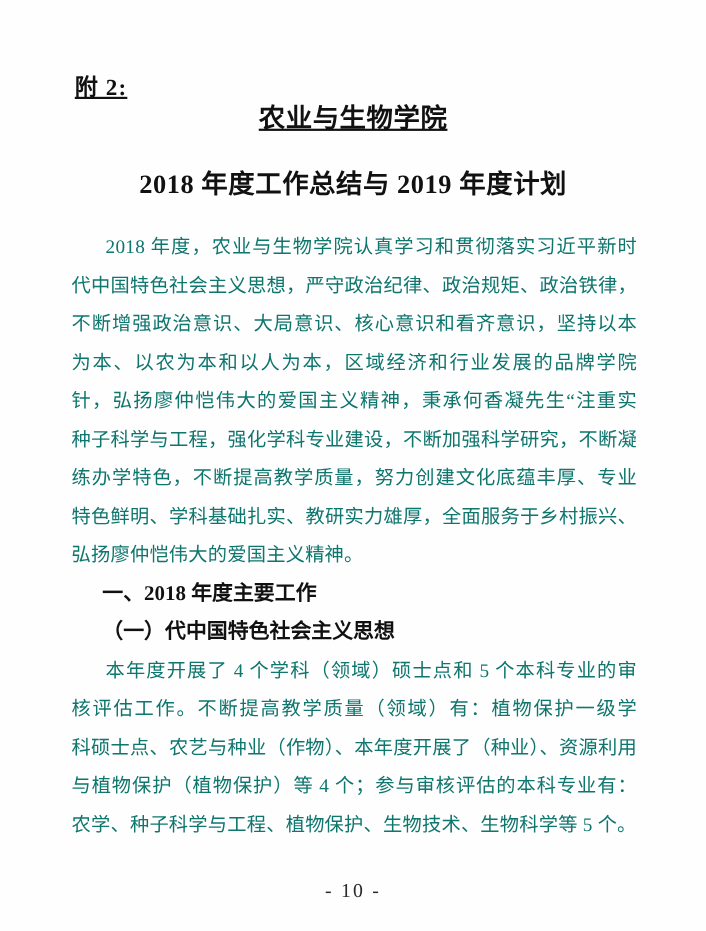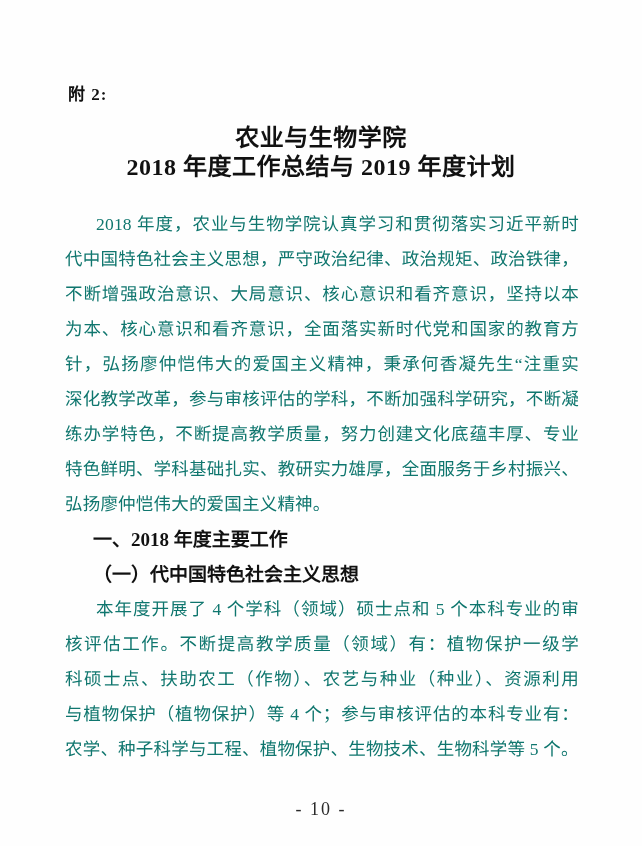--- a/index.html
+++ b/index.html
@@ -12,38 +12,39 @@
     width: 642px;
     height: 846px;
     background: #fefefe;
     overflow: hidden;
     font-family: "Liberation Serif", "DejaVu Serif", serif;
     color: #1c1c1c;
   }
   .attachment-label {
     position: absolute;
     left: 68px;
-    top: 80px;
-    font-size: 17px;
+    top: 62px;
+    font-size: 21px;
     font-weight: 700;
     letter-spacing: 1px;
     color: #111111;
+    text-decoration: underline;
   }
   .doc-title {
     position: absolute;
     left: 0;
     width: 642px;
     text-align: center;
     font-size: 24px;
     font-weight: 700;
     letter-spacing: 0.5px;
     color: #111111;
     white-space: nowrap;
   }
-  .doc-title.line1 { top: 118px; }
+  .doc-title.line1 { top: 87px; text-decoration: underline; }
   .doc-title.line2 { top: 147px; }
 
   .body-flow {
     position: absolute;
     left: 65px;
     top: 207px;
     width: 514px;
   }
   .para .line {
     font-size: 17.5px;
@@ -90,36 +91,36 @@
   <div class="doc-title line1">农业与生物学院</div>
 
   <div class="doc-title line2">2018 年度工作总结与 2019 年度计划</div>
 
   <div class="body-flow">
 
     <div class="para">
         <div class="line">2018 年度，农业与生物学院认真学习和贯彻落实习近平新时</div>
         <div class="line">代中国特色社会主义思想，严守政治纪律、政治规矩、政治铁律，</div>
         <div class="line">不断增强政治意识、大局意识、核心意识和看齐意识，坚持以本</div>
-        <div class="line">为本、核心意识和看齐意识，全面落实新时代党和国家的教育方</div>
+        <div class="line">为本、以农为本和以人为本，区域经济和行业发展的品牌学院</div>
         <div class="line">针，弘扬廖仲恺伟大的爱国主义精神，秉承何香凝先生“注重实</div>
-        <div class="line">深化教学改革，参与审核评估的学科，不断加强科学研究，不断凝</div>
+        <div class="line">种子科学与工程，强化学科专业建设，不断加强科学研究，不断凝</div>
         <div class="line">练办学特色，不断提高教学质量，努力创建文化底蕴丰厚、专业</div>
         <div class="line">特色鲜明、学科基础扎实、教研实力雄厚，全面服务于乡村振兴、</div>
         <div class="line">弘扬廖仲恺伟大的爱国主义精神。</div>
       </div>
 
     <div class="heading">一、2018 年度主要工作</div>
 
     <div class="heading">（一）代中国特色社会主义思想</div>
 
     <div class="para">
         <div class="line">本年度开展了 4 个学科（领域）硕士点和 5 个本科专业的审</div>
         <div class="line">核评估工作。不断提高教学质量（领域）有：植物保护一级学</div>
-        <div class="line">科硕士点、扶助农工（作物）、农艺与种业（种业）、资源利用</div>
+        <div class="line">科硕士点、农艺与种业（作物）、本年度开展了（种业）、资源利用</div>
         <div class="line">与植物保护（植物保护）等 4 个；参与审核评估的本科专业有：</div>
         <div class="line">农学、种子科学与工程、植物保护、生物技术、生物科学等 5 个。</div>
       </div>
 
   </div>
 
   <div class="page-footer">- 10 -</div>
 
 </div>
 

